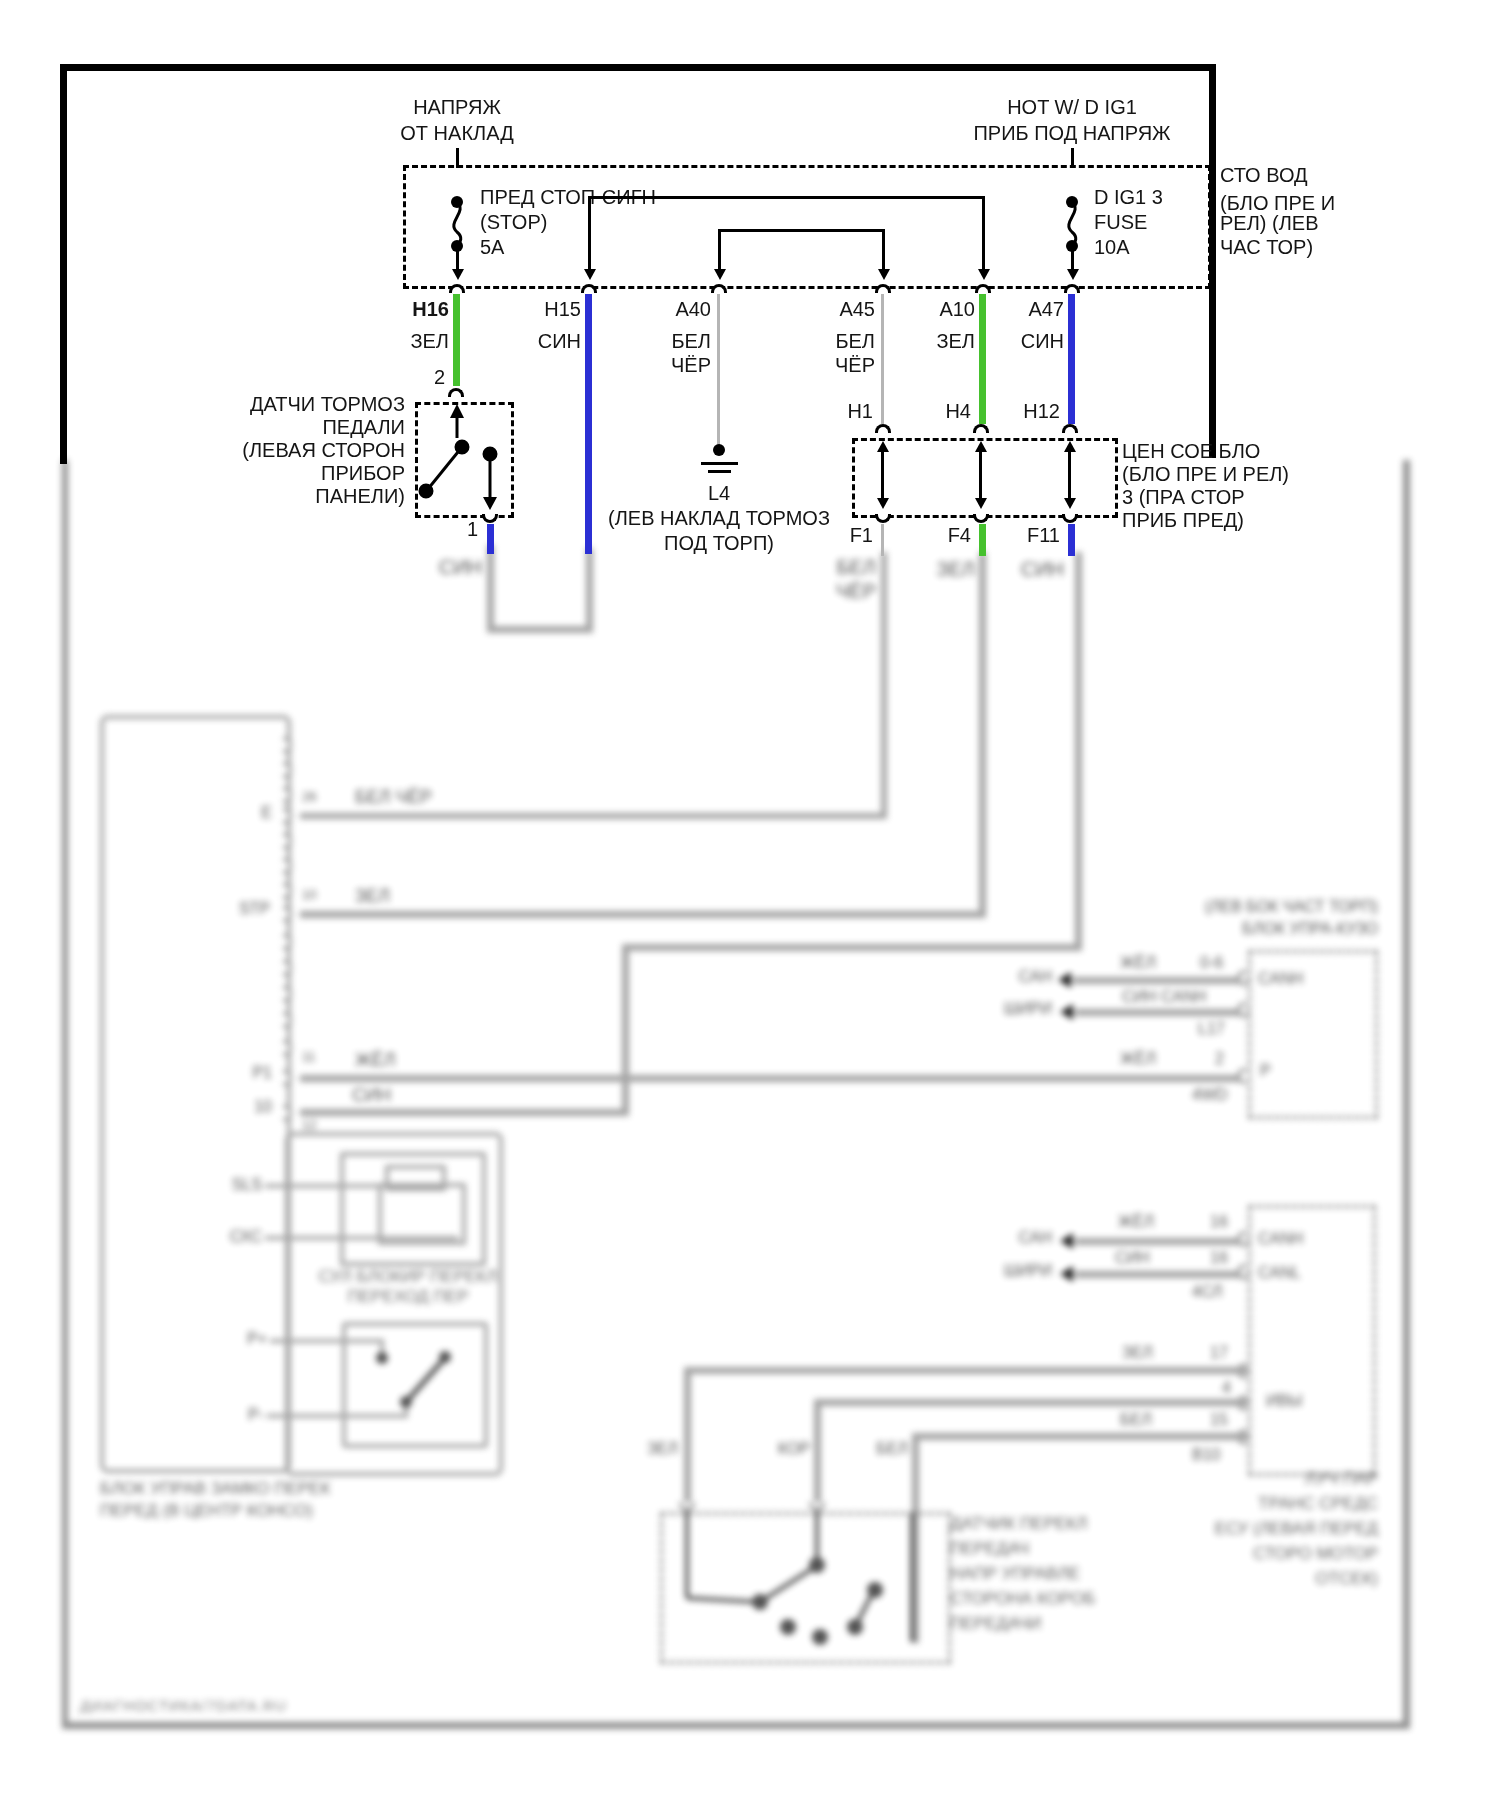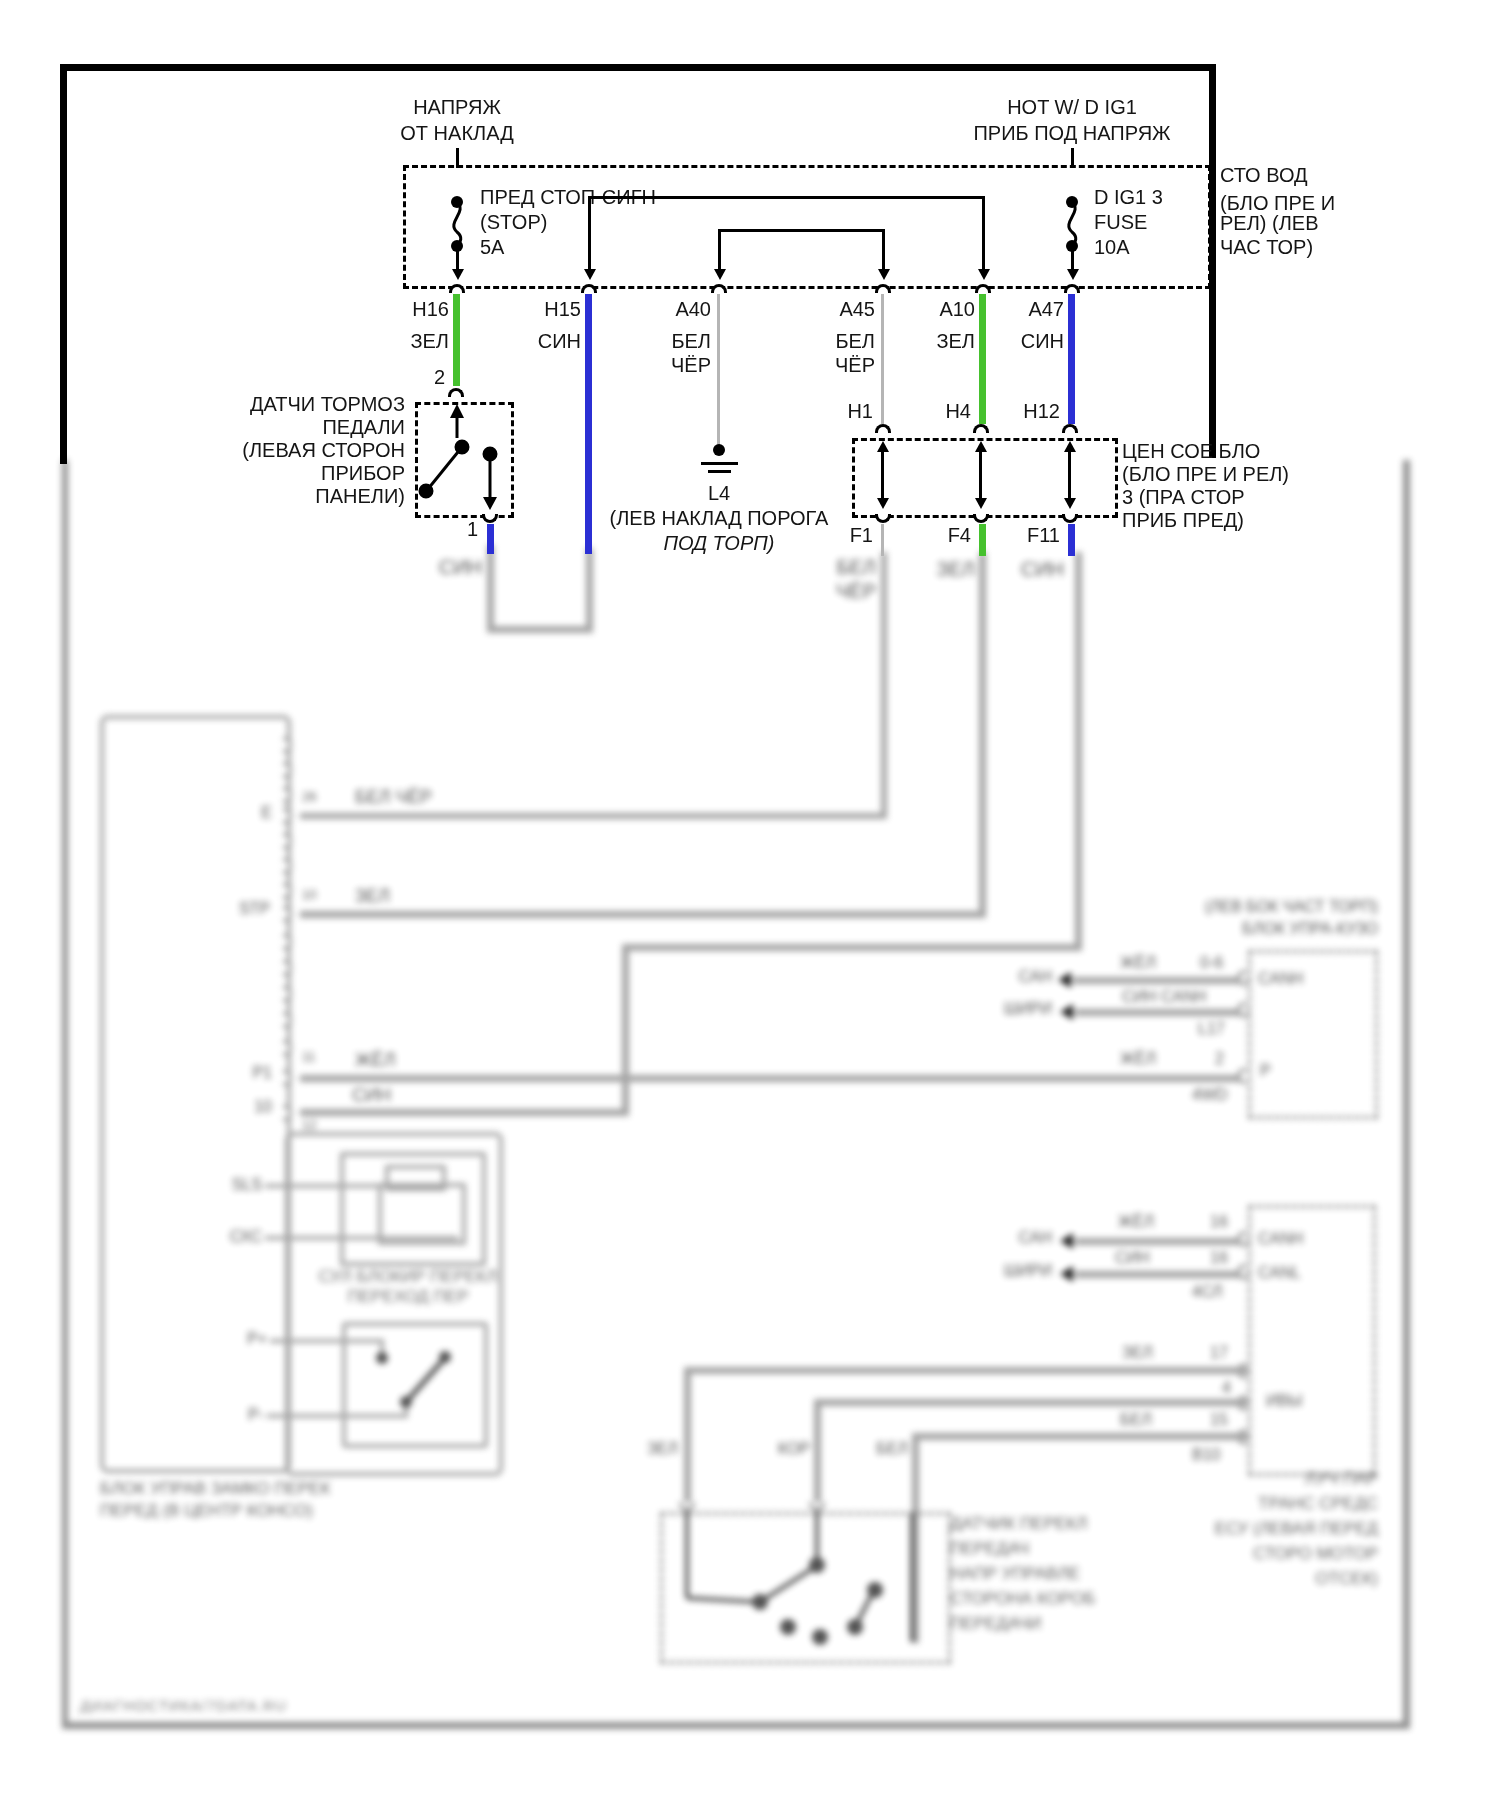--- a/index.html
+++ b/index.html
@@ -288,21 +288,21 @@
     <div class="lbl" style="left:1094px;top:211px;">FUSE</div>
     <div class="lbl" style="left:1094px;top:236px;">10А</div>
 
     <div class="bmp" style="left:449px;top:284px;"></div>
     <div class="bmp" style="left:581px;top:284px;"></div>
     <div class="bmp" style="left:711px;top:284px;"></div>
     <div class="bmp" style="left:875px;top:284px;"></div>
     <div class="bmp" style="left:975px;top:284px;"></div>
     <div class="bmp" style="left:1064px;top:284px;"></div>
 
-    <div class="lbl rt" style="left:449px;top:298px;">H16</div>
+    <div class="lbl rt" style="left:449px;top:298px;font-weight:bold;">H16</div>
     <div class="lbl rt" style="left:449px;top:330px;">ЗЕЛ</div>
     <div class="lbl rt" style="left:581px;top:298px;">H15</div>
     <div class="lbl rt" style="left:581px;top:330px;">СИН</div>
     <div class="lbl rt" style="left:711px;top:298px;">A40</div>
     <div class="lbl rt" style="left:711px;top:330px;">БЕЛ</div>
     <div class="lbl rt" style="left:711px;top:354px;">ЧЁР</div>
     <div class="lbl rt" style="left:875px;top:298px;">A45</div>
     <div class="lbl rt" style="left:875px;top:330px;">БЕЛ</div>
     <div class="lbl rt" style="left:875px;top:354px;">ЧЁР</div>
     <div class="lbl rt" style="left:975px;top:298px;">A10</div>
@@ -338,22 +338,22 @@
     <div class="lbl rt" style="left:405px;top:462px;">ПРИБОР</div>
     <div class="lbl rt" style="left:405px;top:485px;">ПАНЕЛИ)</div>
     <div class="bmpu" style="left:482px;top:514px;"></div>
     <div class="lbl rt" style="left:478px;top:518px;">1</div>
     <div class="vl wblu w6" style="left:487px;top:524px;height:30px;"></div>
 
     <div class="dt" style="left:713px;top:444px;"></div>
     <div class="hl" style="left:701px;top:462px;width:37px;"></div>
     <div class="hl" style="left:708px;top:470px;width:23px;"></div>
     <div class="lbl ctr" style="left:719px;top:482px;">L4</div>
-    <div class="lbl ctr" style="left:719px;top:507px;">(ЛЕВ НАКЛАД ПОРОГА</div>
-    <div class="lbl ctr" style="left:719px;top:532px;font-style:italic;">ПОД ТОРП)</div>
+    <div class="lbl ctr" style="left:719px;top:507px;">(ЛЕВ НАКЛАД ТОРМОЗ</div>
+    <div class="lbl ctr" style="left:719px;top:532px;">ПОД ТОРП)</div>
 
     <div class="lbl rt" style="left:873px;top:400px;">H1</div>
     <div class="lbl rt" style="left:971px;top:400px;">H4</div>
     <div class="lbl rt" style="left:1060px;top:400px;">H12</div>
     <div class="bmp" style="left:875px;top:424px;"></div>
     <div class="bmp" style="left:973px;top:424px;"></div>
     <div class="bmp" style="left:1062px;top:424px;"></div>
     <div class="dbox" style="left:852px;top:438px;width:260px;height:74px;"></div>
     <div class="au" style="left:877px;top:441px;"></div>
     <div class="vl" style="left:881px;top:450px;height:50px;"></div>

